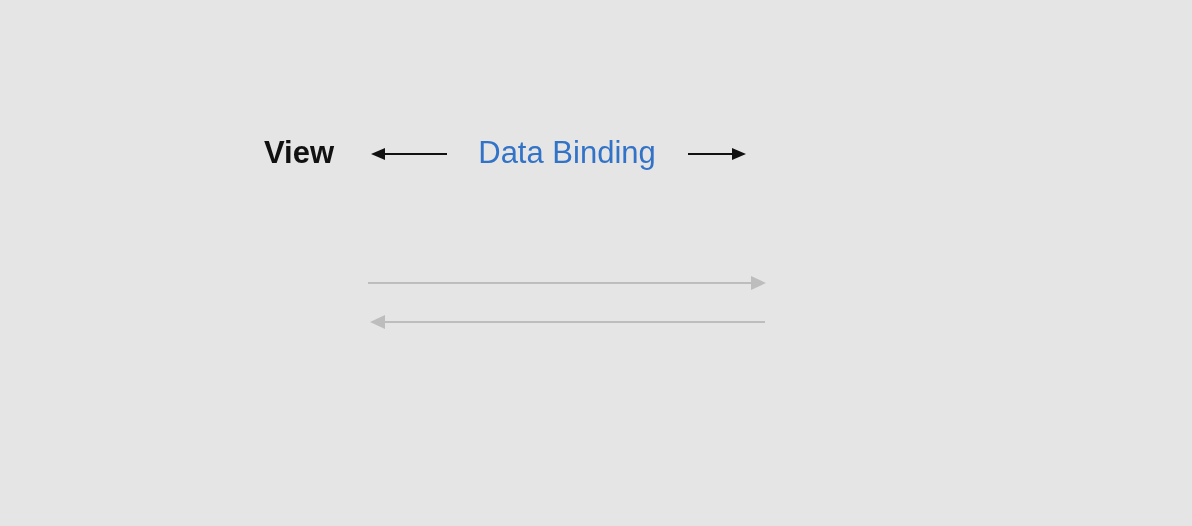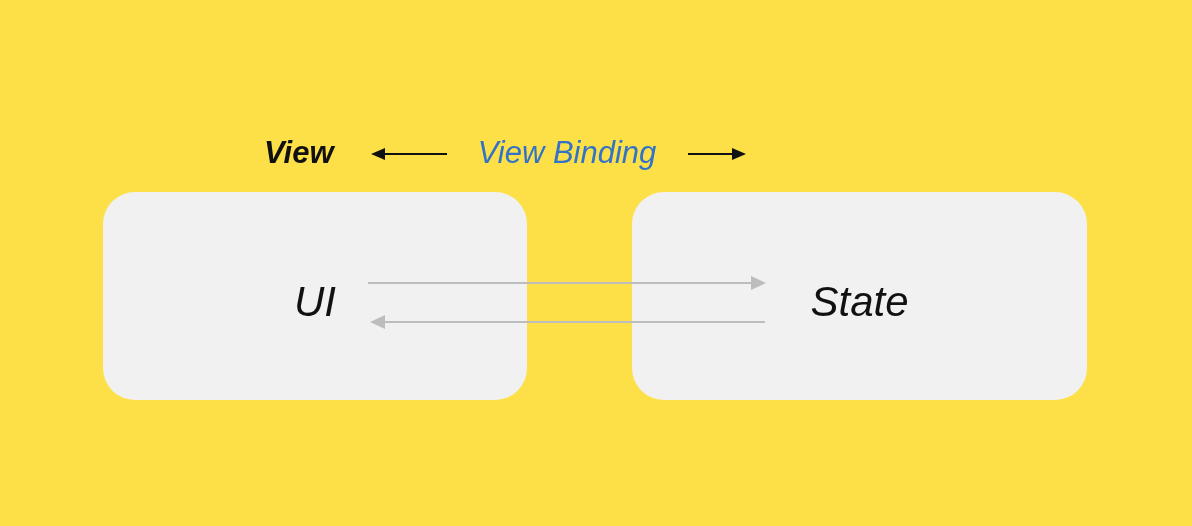--- a/index.html
+++ b/index.html
@@ -8,22 +8,21 @@
     width: 1192px;
     height: 526px;
     position: relative;
     overflow: hidden;
     font-family: "Liberation Sans", sans-serif;
   }
   .canvas {
     position: absolute;
     left: 0; top: 0;
     width: 1192px; height: 526px;
-    background: #fde047;
-    font-style: italic;
+    background: #e5e5e5;
   }
   .hdr-label {
     position: absolute;
     top: 136px;
     font-size: 31px;
     line-height: 34px;
     font-weight: 700;
     color: #111111;
     white-space: nowrap;
   }
@@ -60,30 +59,24 @@
     pointer-events: none;
   }
 </style>
 </head>
 <body>
 
 <div class="canvas">
 
   <div class="hdr-label" style="left:264px;">View</div>
 
-  <div class="hdr-label blue">View Binding</div>
+  <div class="hdr-label blue">Data Binding</div>
 
 
-  <div class="box view-box">
-    <span class="box-label">UI</span>
-  </div>
 
-  <div class="box vm-box">
-    <span class="box-label">State</span>
-  </div>
 
   <svg class="arrow-layer" viewBox="0 0 1192 526">
 
     <g>
       <line x1="447" y1="154" x2="383" y2="154" stroke-width="2" stroke="#111111"></line>
       <polygon points="371,154 385,148 385,160" stroke="none" fill="#111111"></polygon>
     </g>
 
     <g>
       <line x1="688" y1="154" x2="734" y2="154" stroke-width="2" stroke="#111111"></line>

